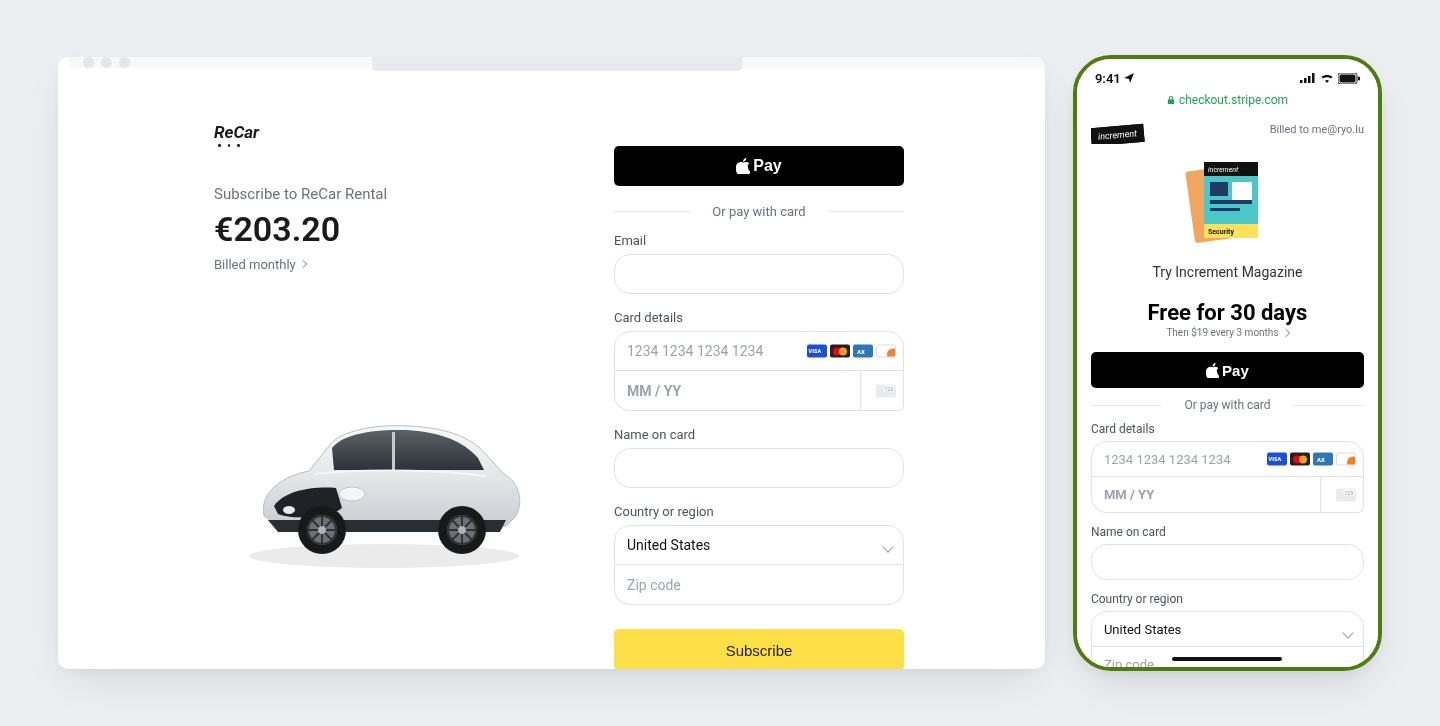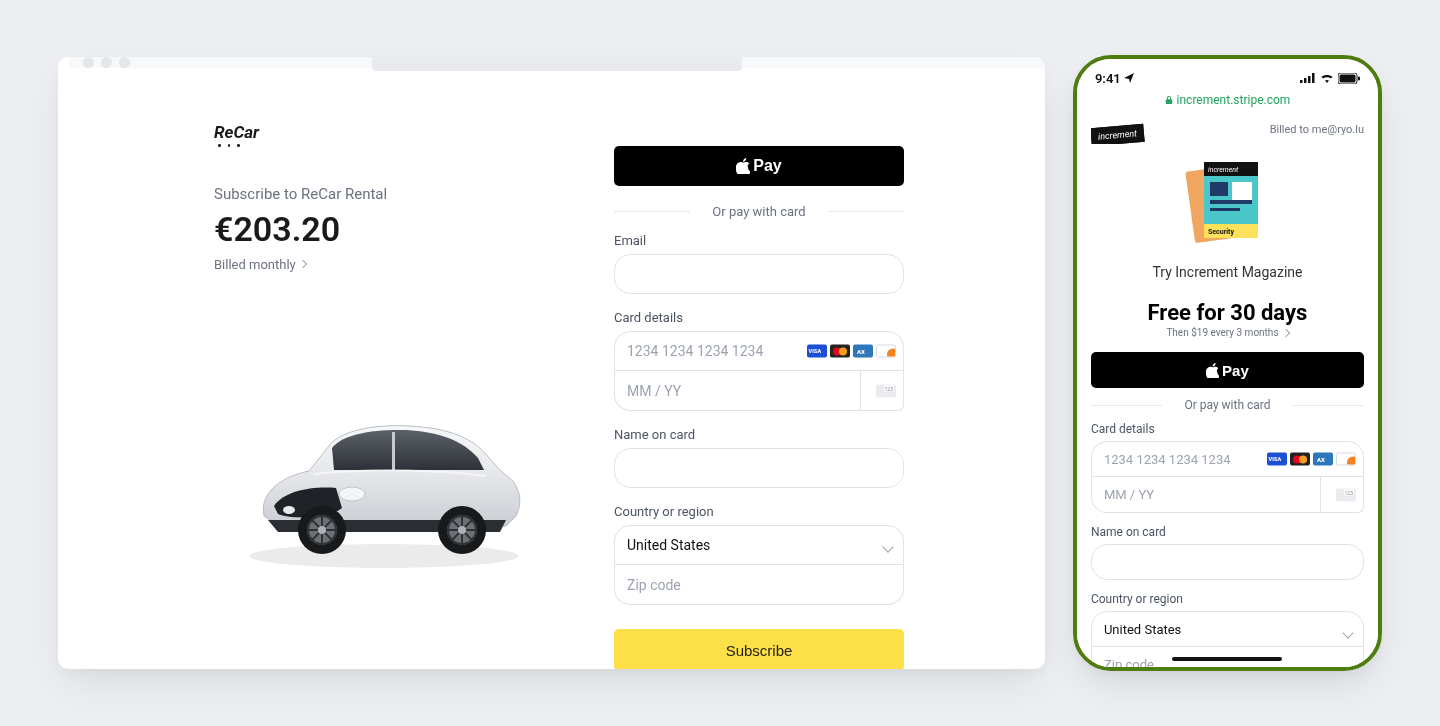--- a/index.html
+++ b/index.html
@@ -109,21 +109,21 @@
   .mc::before{background:#eb001b; left:3px;}
   .mc::after{background:#f79e1b; right:3px;}
   .amex { background:#2e77bb; position:relative;}
   .amex::after{content:"AX"; color:#fff; font-size:6px; font-weight:800; position:absolute; left:4px; top:2.5px;}
   .disc { background:#fff; border:1px solid #d8dbe0; position:relative; overflow:hidden;}
   .disc::after{content:""; position:absolute; width:12px;height:12px;border-radius:50%; background:#f48221; right:-4px; bottom:-4px;}
   .card-row { display:flex; }
   .half {
     border-top:none;
   }
-  .half.left { border-top-left-radius:0; border-top-right-radius:0; border-bottom-right-radius:0; border-right:none;}
+  .half.left { border-top-left-radius:0; border-top-right-radius:0; border-bottom-right-radius:0; border-right:none;font-weight:bold;}
   .half.right { border-radius:0 0 6px 0; position:relative; padding-right: 30px;}
   .cvc-icon { position:absolute; right:8px; top:50%; transform:translateY(-50%); width:20px; height:13px; background:#e9ebef; border-radius:2px; }
   .cvc-icon::after{content:"123"; font-size:5px; color:#888; position:absolute; right:2px; top:1px; background:#fff; padding:0 1px; border-radius:1px;}
   .select-wrap { position:relative; }
   .select-wrap .input { border-bottom-left-radius:0; border-bottom-right-radius:0; cursor:pointer;}
   .select-chev { position:absolute; right:12px; top:18px; width:8px; height:8px; border-right:1.5px solid #9ca3af; border-bottom:1.5px solid #9ca3af; transform:rotate(45deg);}
   .zip { border-top:none; border-top-left-radius:0; border-top-right-radius:0;}
   .subscribe-btn {
     margin-top: 8px; width:100%; height:42px; background:#fde047; border:none;
     border-radius:5px; font-size:15px; font-weight:500; color:#222; cursor:pointer;
@@ -350,21 +350,21 @@
             <rect x="1.5" y="1.5" width="16" height="8" rx="1.5" fill="#111"></rect>
             <rect x="20" y="3.5" width="2" height="4" rx="1" fill="#111"></rect>
           </svg>
       </span>
     </div>
     <div class="safari-url">
       <svg class="lock-ico" viewBox="0 0 10 12" fill="#22a25e">
           <rect x="1" y="5" width="8" height="6" rx="1"></rect>
           <path d="M3 5 V3.5 a2 2 0 0 1 4 0 V5" fill="none" stroke="#22a25e" stroke-width="1.3"></path>
         </svg>
-      <span>increment.stripe.com</span>
+      <span>checkout.stripe.com</span>
     </div>
 
     <div class="phone-content">
       <div style="overflow:hidden;">
         <span class="inc-badge">increment</span>
         <span class="billed-to">Billed to me@ryo.lu</span>
       </div>
 
       <div class="phone-hero">
         <svg class="mag-svg" viewBox="0 0 90 100">

